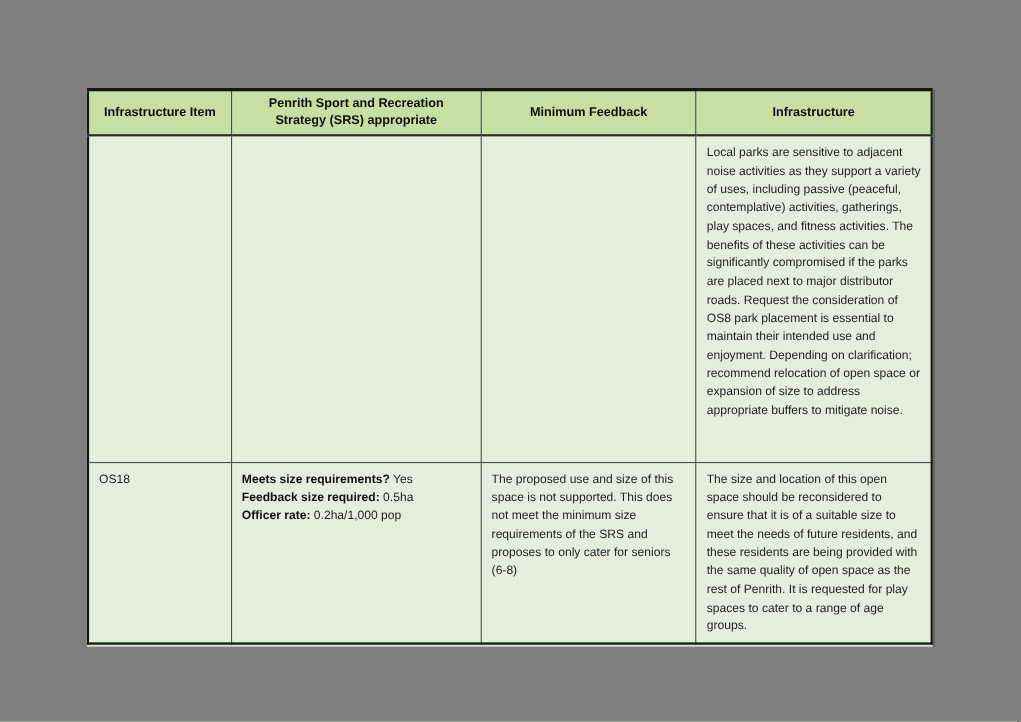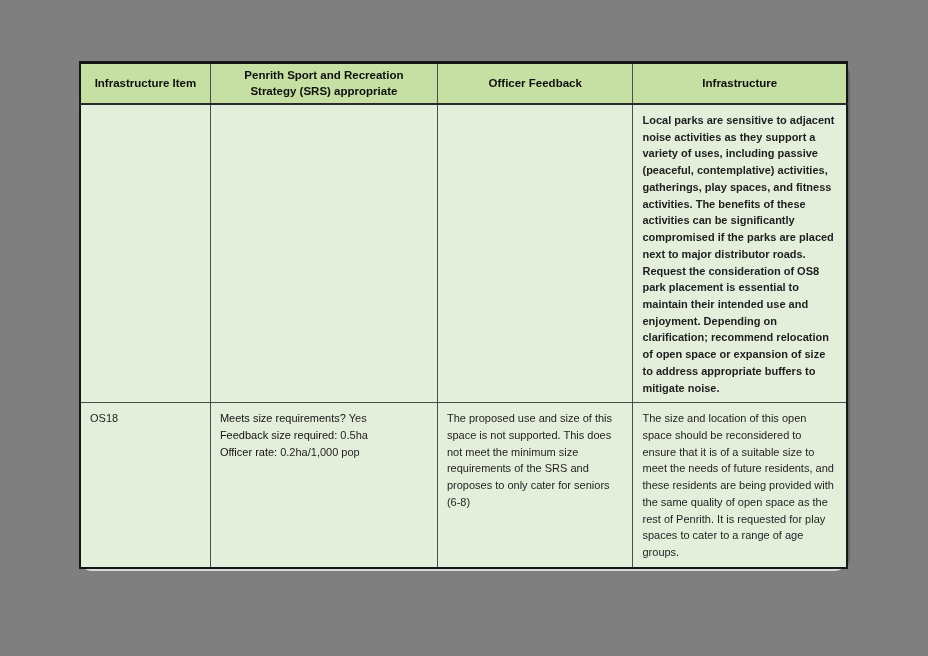--- a/index.html
+++ b/index.html
@@ -10,24 +10,23 @@
     width: 928px;
     height: 656px;
     background: #7f7f7f;
     font-family: "Liberation Sans", sans-serif;
     overflow: hidden;
     position: relative;
   }
   .doc-table-wrap {
     position: absolute;
     left: 79px;
-    top: 61px;
+    top: 80px;
     width: 769px;
     box-shadow: 0 2px 0 #d9d9d9, 2px 2px 0 rgba(70,70,70,0.45);
-    border-radius: 13px;
   }
   table.infra-table {
     width: 100%;
     border-collapse: collapse;
     table-layout: fixed;
     background: #e4efdb;
     border: 2px solid #161616;
     border-top-width: 3px;
   }
   table.infra-table th,
@@ -50,46 +49,46 @@
   table.infra-table td {
     background: #e4efdb;
     color: #1e1e1e;
     font-size: 11px;
     line-height: 1.52;
     vertical-align: top;
     text-align: left;
     padding: 7px 9px 6px 9px;
   }
   .srs-line b {
-    font-weight: normal;
+    font-weight: bold;
     color: #111;
   }
   .col-item   { width: 17.0%; }
   .col-srs    { width: 29.6%; }
   .col-fb     { width: 25.5%; }
   .col-rec    { width: 27.9%; }
-  tr.row-continuation { height: 297px; font-weight: bold; }
+  tr.row-continuation { height: 297px; }
   tr.row-os18         { height: 151px; }
 </style>
 </head>
 <body>
 
 <div class="doc-table-wrap">
   <table class="infra-table">
     <colgroup>
       <col class="col-item">
       <col class="col-srs">
       <col class="col-fb">
       <col class="col-rec">
     </colgroup>
     <thead>
       <tr>
         <th>Infrastructure Item</th>
         <th>Penrith Sport and Recreation Strategy (SRS) appropriate</th>
-        <th>Officer Feedback</th>
+        <th>Minimum Feedback</th>
         <th>Infrastructure</th>
       </tr>
     </thead>
     <tbody>
       <tr class="row-continuation">
         <td></td>
         <td></td>
         <td></td>
         <td>Local parks are sensitive to adjacent noise activities as they support a variety of uses, including passive (peaceful, contemplative) activities, gatherings, play spaces, and fitness activities. The benefits of these activities can be significantly compromised if the parks are placed next to major distributor roads. Request the consideration of OS8 park placement is essential to maintain their intended use and enjoyment. Depending on clarification; recommend relocation of open space or expansion of size to address appropriate buffers to mitigate noise.</td>
       </tr>

